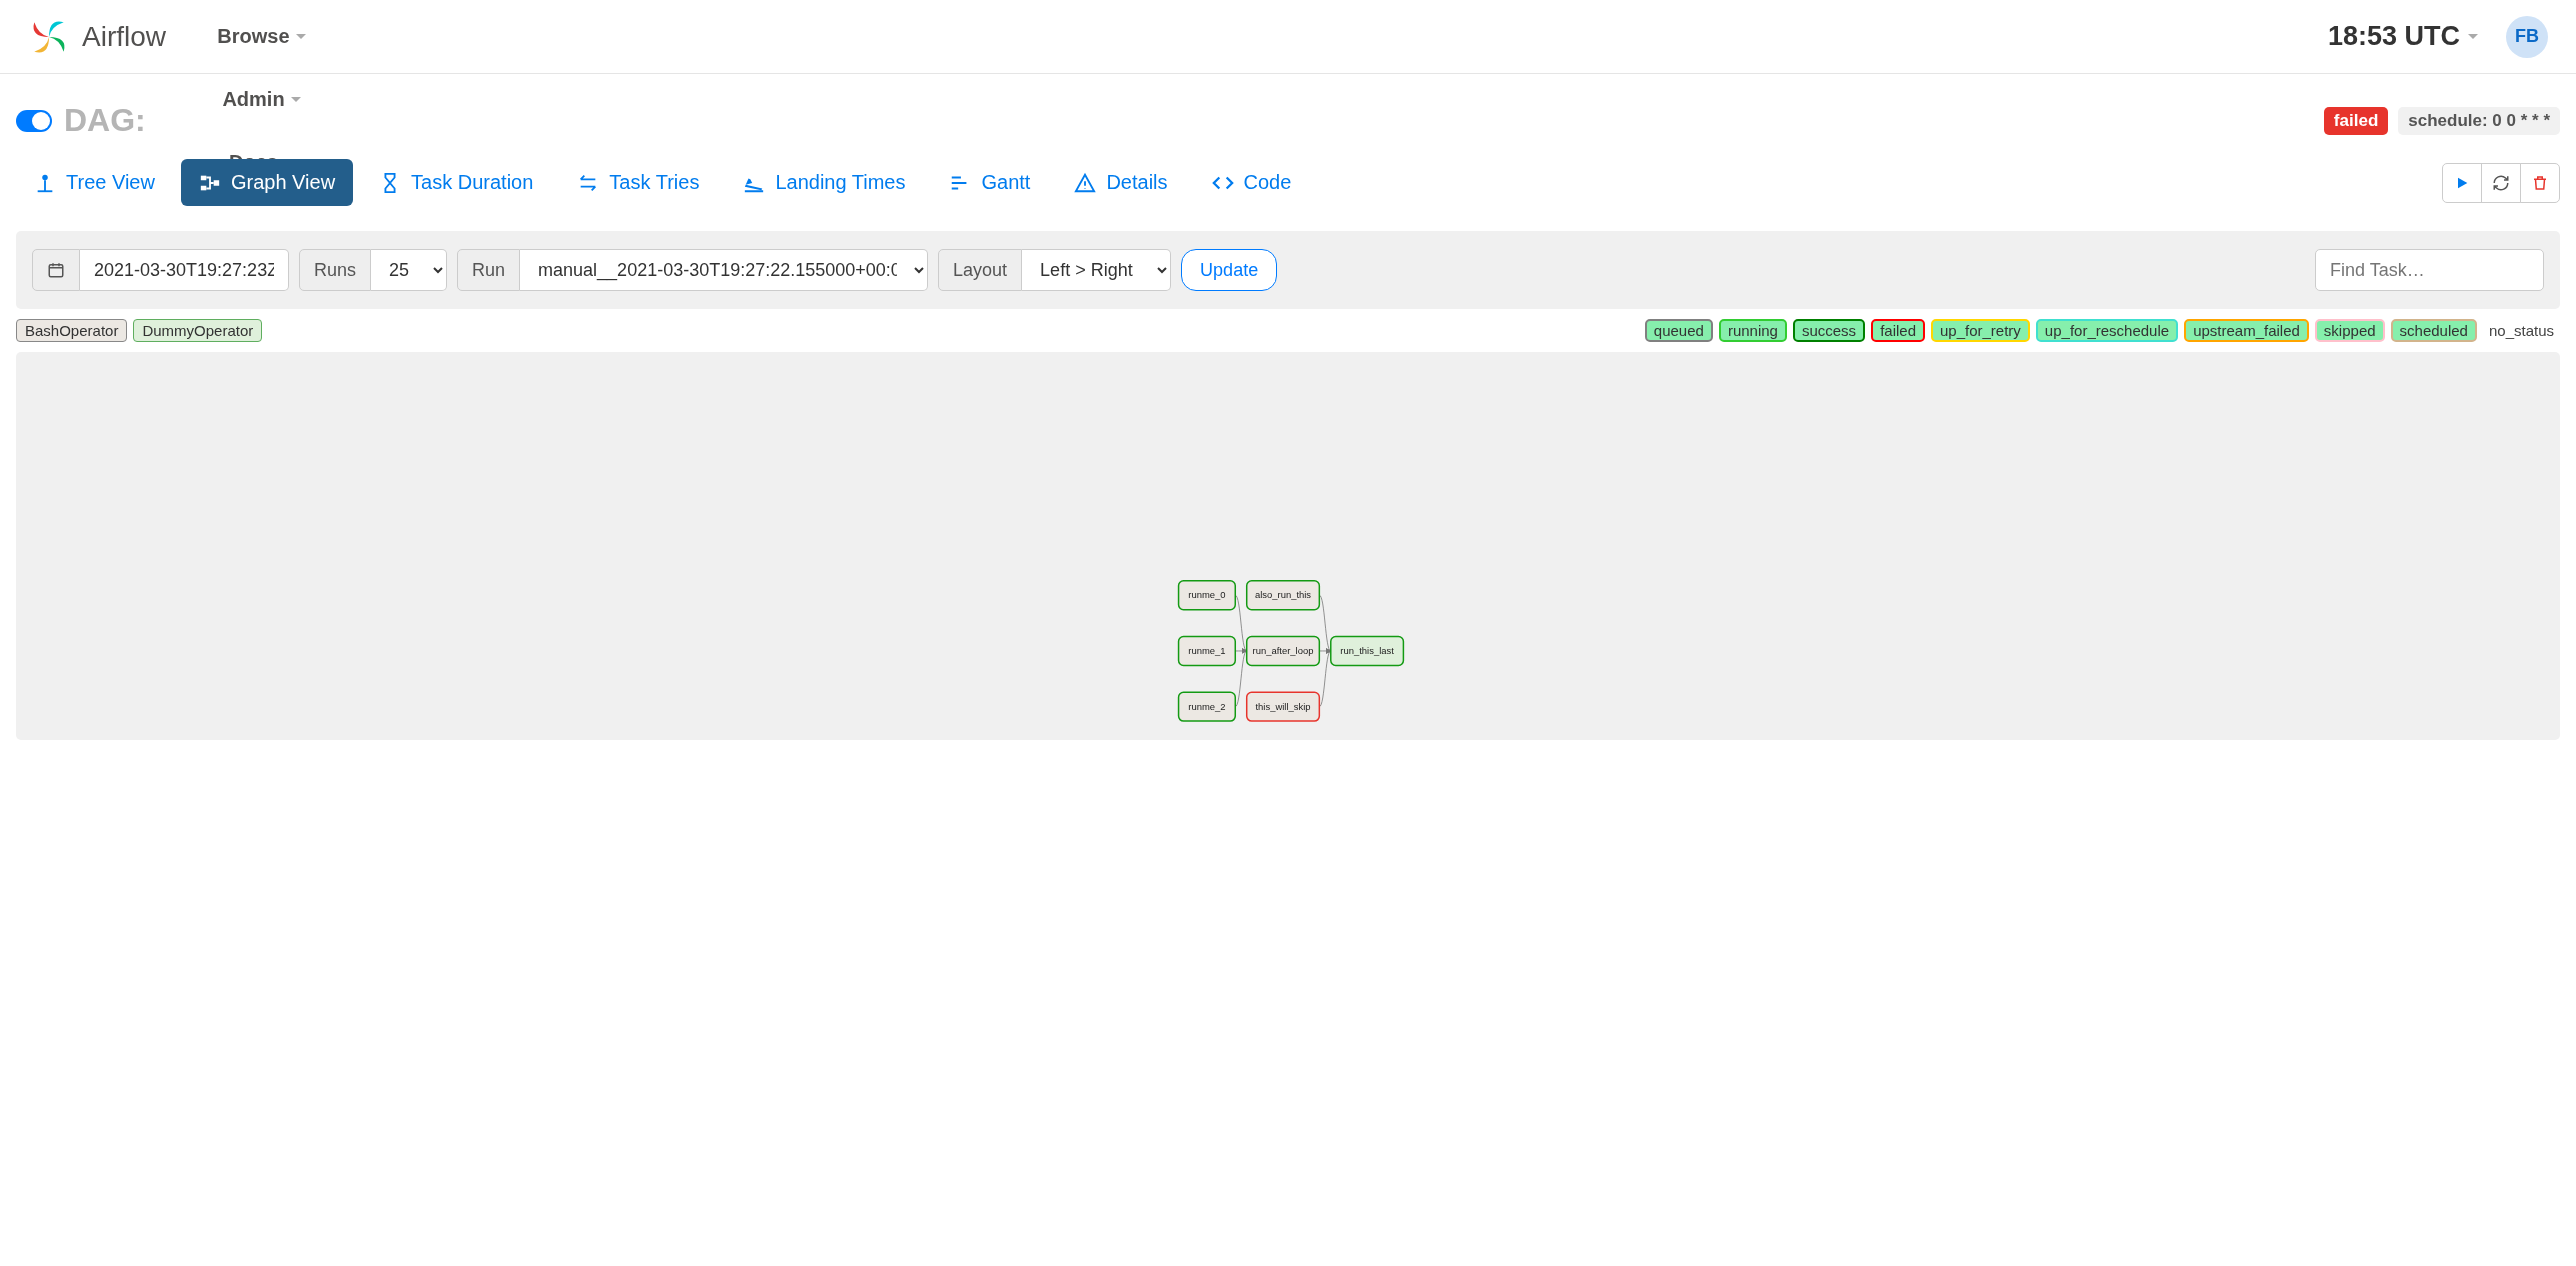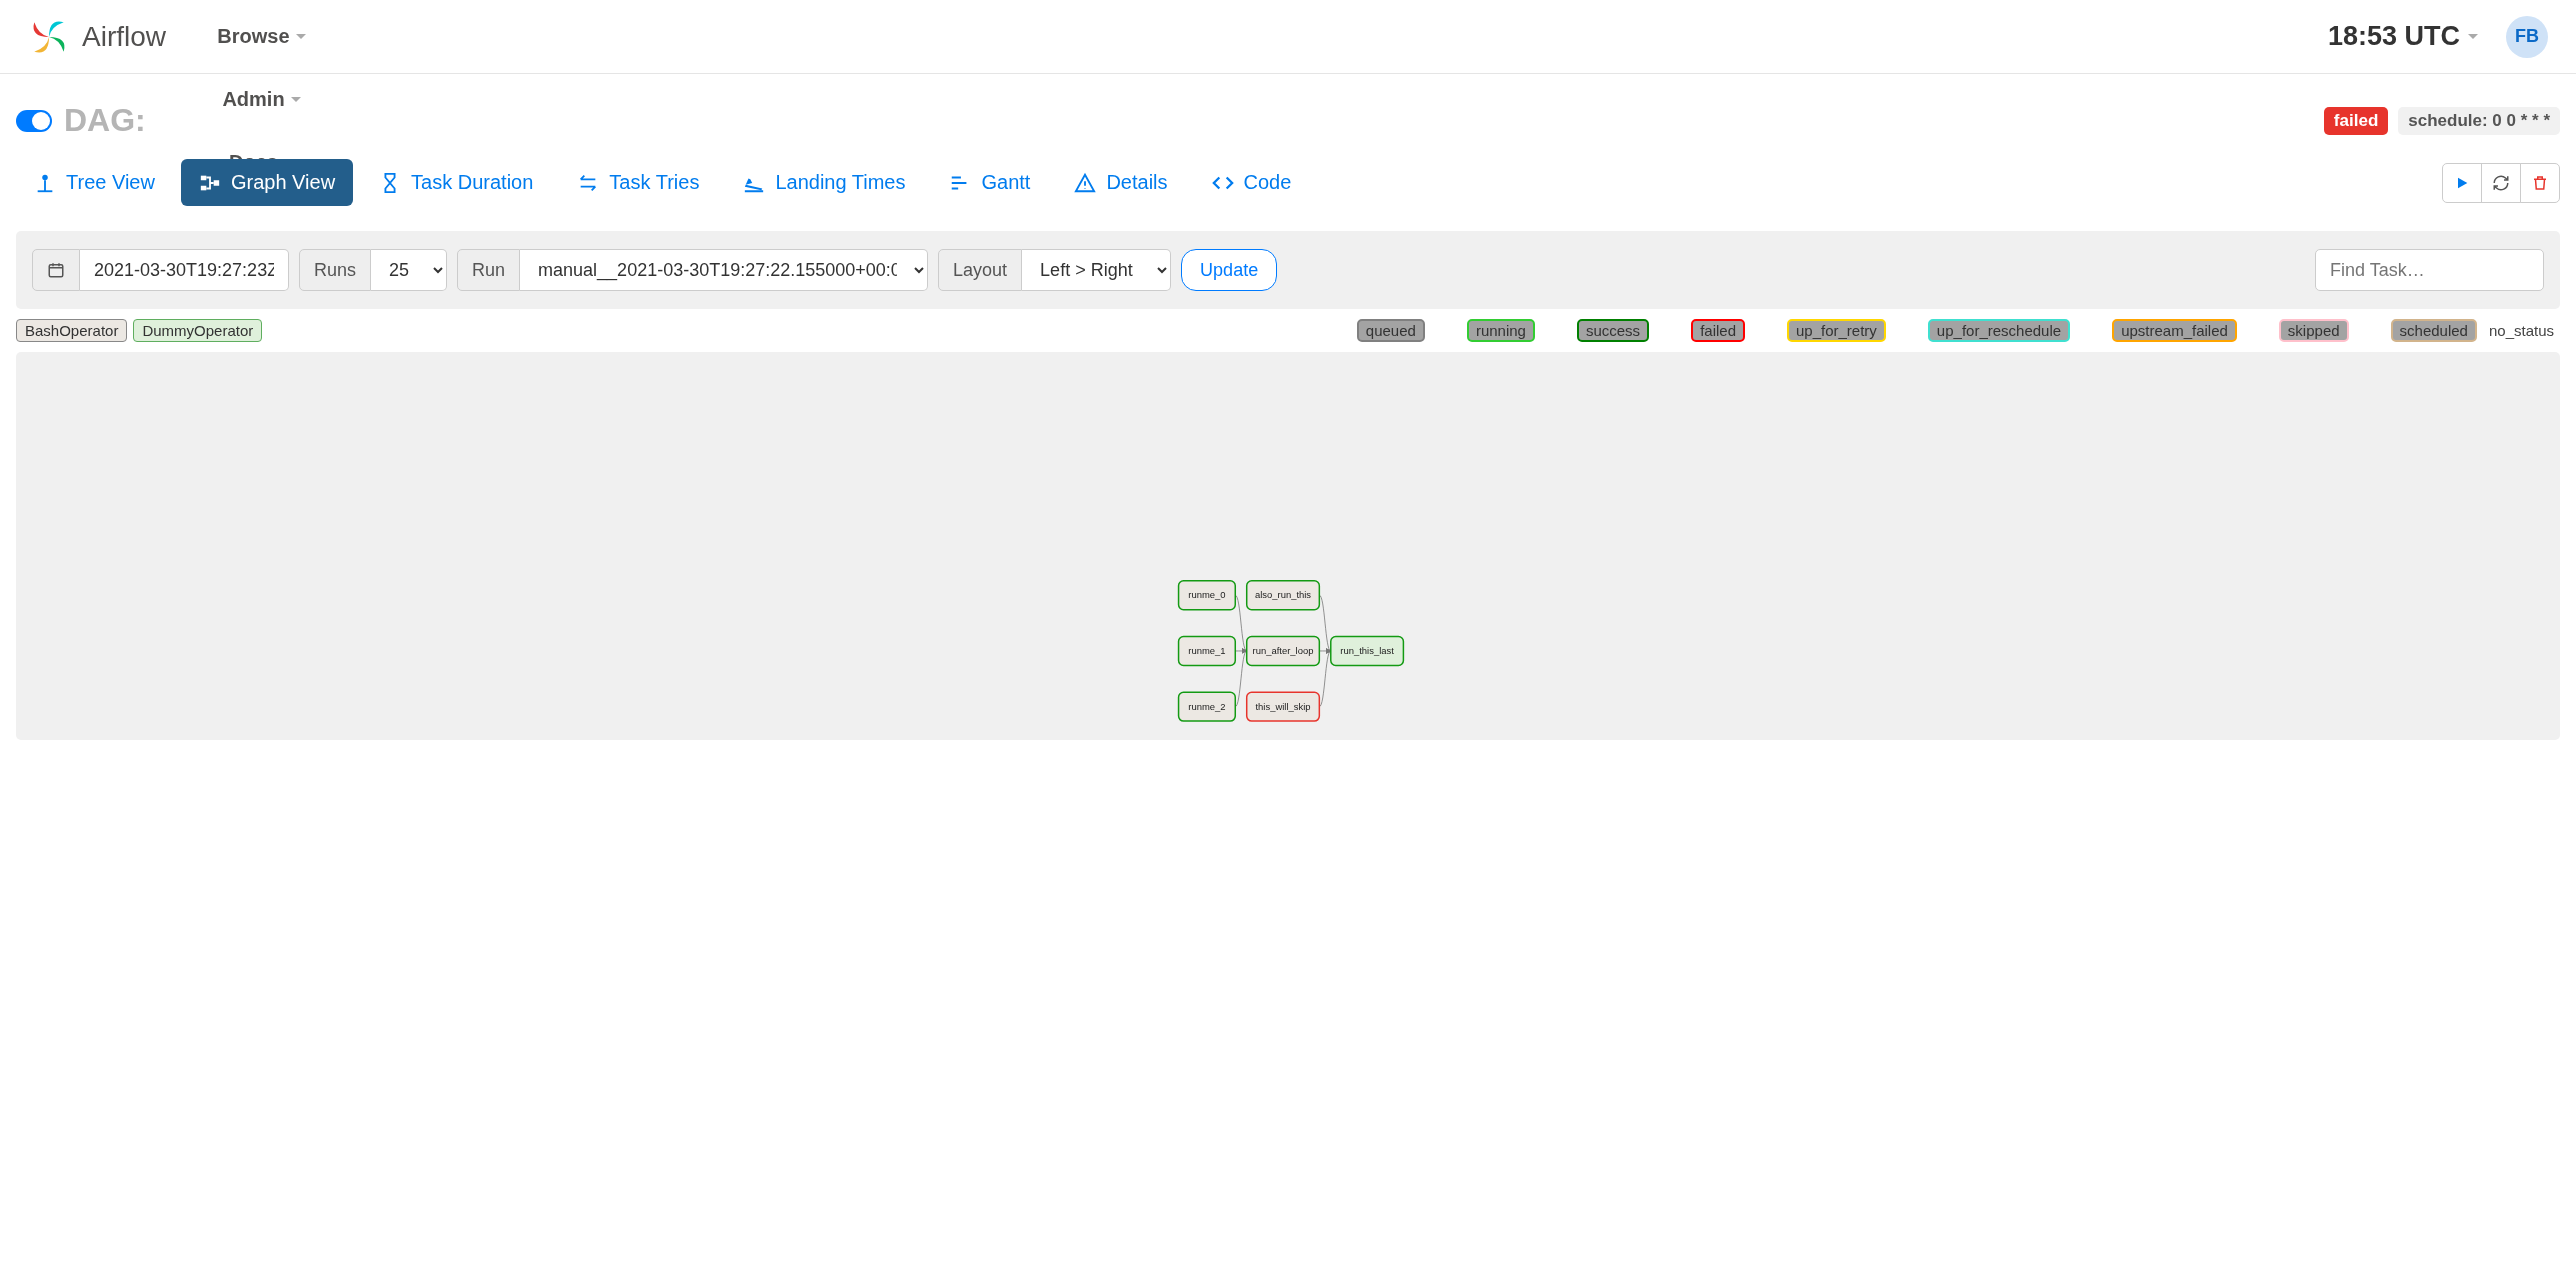--- a/index.html
+++ b/index.html
@@ -47,21 +47,21 @@
   .group .ctrl + .ctrl { border-left:none; }
   select.ctrl, input.ctrl { outline:none; }
   .btn-update { border:1px solid #007bff; color:#007bff; background:#fff; border-radius:15px; padding:0 18px; height:42px; font-size:18px; cursor:pointer;}
   .find-task { margin-left:auto; height:42px; border:1px solid #ccc; border-radius:5px; background:#fff; padding:0 14px; font-size:18px; width:229px;}
 
   
   .legends { display:flex; align-items:center; padding:10px 16px 4px 16px; }
   .op-legend { display:flex; gap:6px; }
   .op-chip { border:1px solid; border-radius:4px; font-size:15px; padding:2px 8px; }
   .state-legend { margin-left:auto; display:flex; gap:6px; align-items:center; flex-wrap:wrap;}
-  .state-chip { border:2px solid; border-radius:5px; font-size:15px; padding:1px 7px; color:#333; background:#a3a3a3;margin-left:36px;}
+  .state-chip { border:2px solid; border-radius:5px; font-size:15px; padding:1px 7px; color:#333; background:#86efac;}
   .no-status { font-size:15px; color:#444; padding:2px 6px;}
 
   
   .canvas-wrap { background:#f0f0f0; margin:6px 16px 16px 16px; border-radius:5px; position:relative; min-height:388px; }
   .canvas-top { display:flex; justify-content:flex-end; align-items:center; gap:14px; padding:14px 18px;}
   .mini-toggle { width:40px; height:22px; border-radius:11px; border:2px solid #bbb; background:#e8e8e8; position:relative;}
   .mini-toggle::after { content:""; position:absolute; left:2px; top:1px; width:16px; height:16px; border-radius:50%; background:#d0d0d0;}
   .auto-label { font-size:18px; color:#333;}
   .refresh-btn { width:44px; height:40px; border:1px solid #ccc; background:#fff; border-radius:5px; display:flex; align-items:center; justify-content:center; color:#555;}
   svg.graph { position:absolute; left:0; top:0; width:100%; height:100%; }

